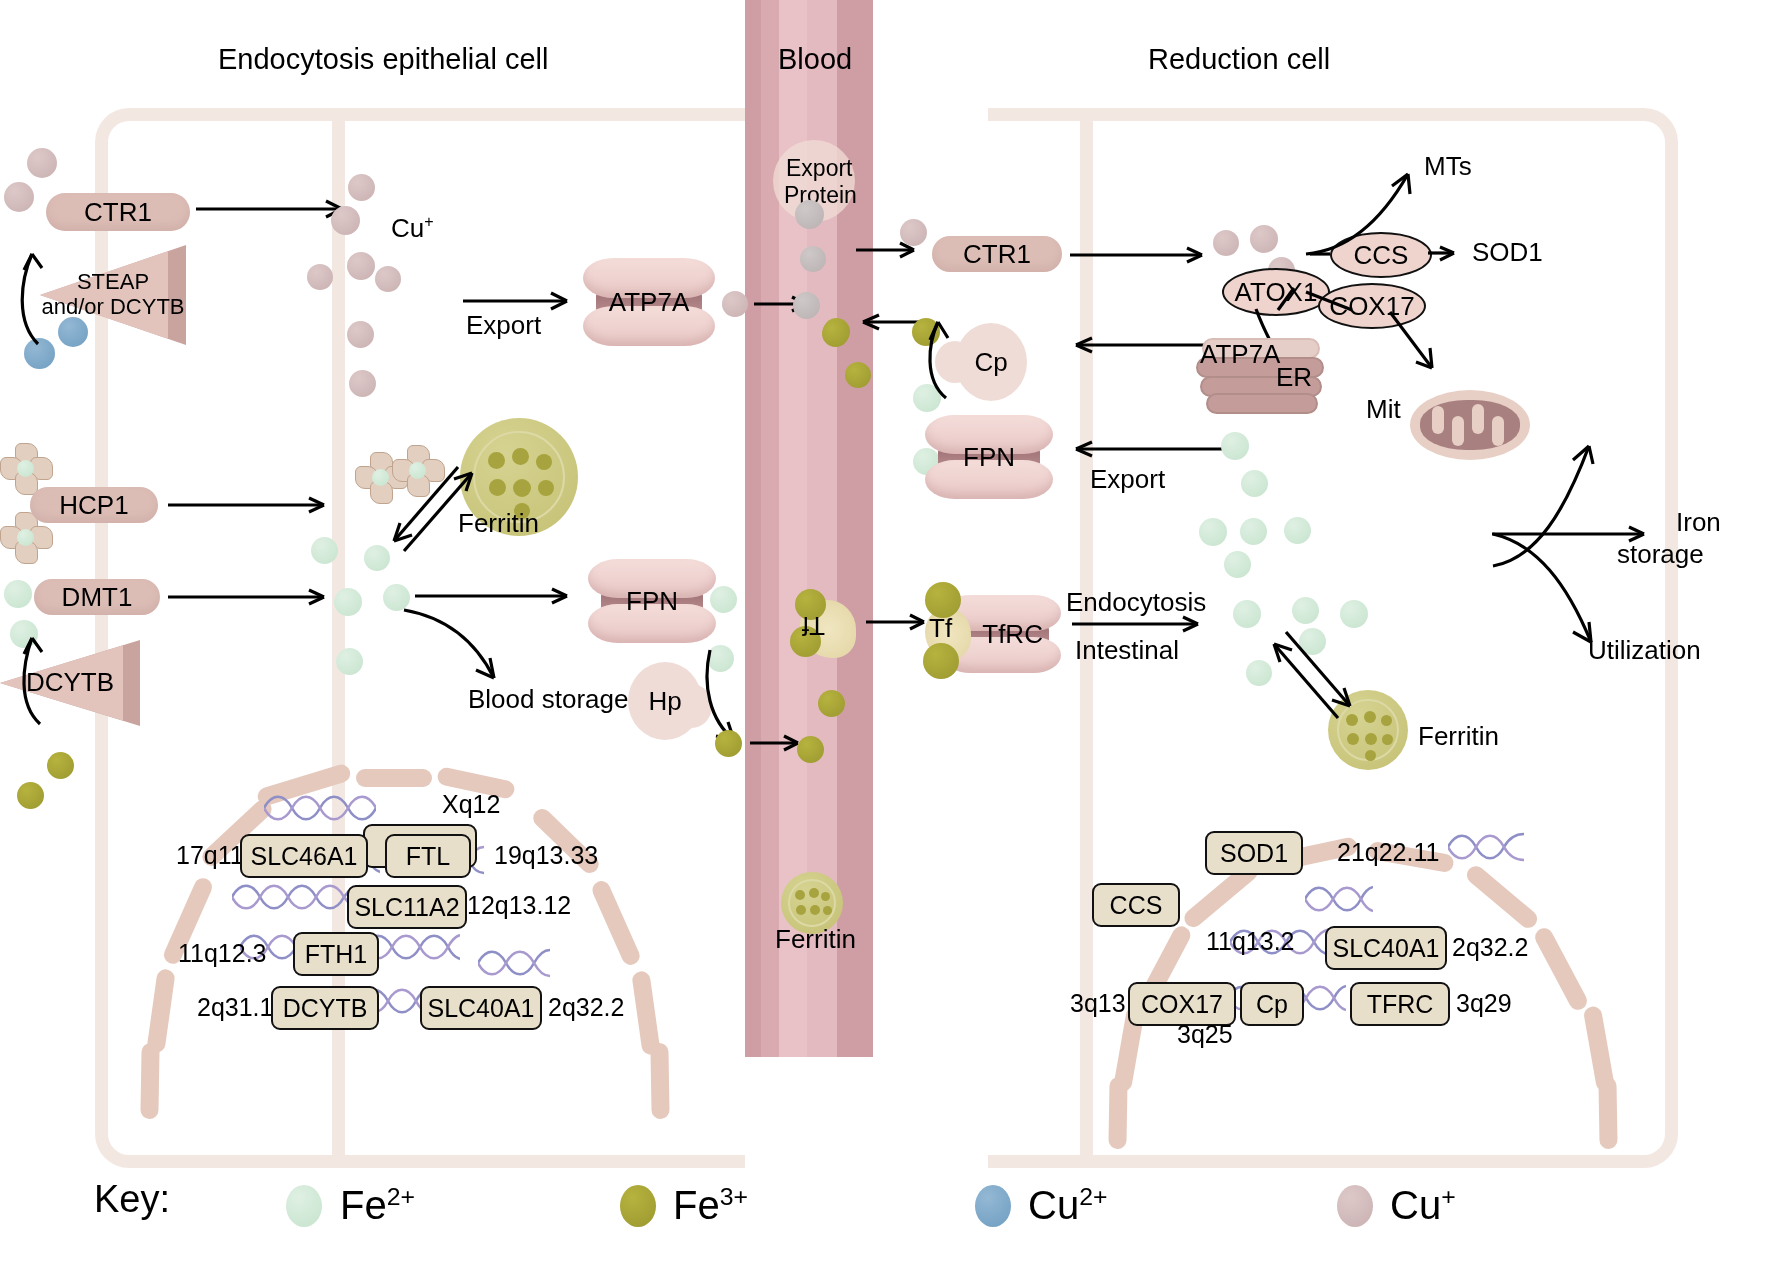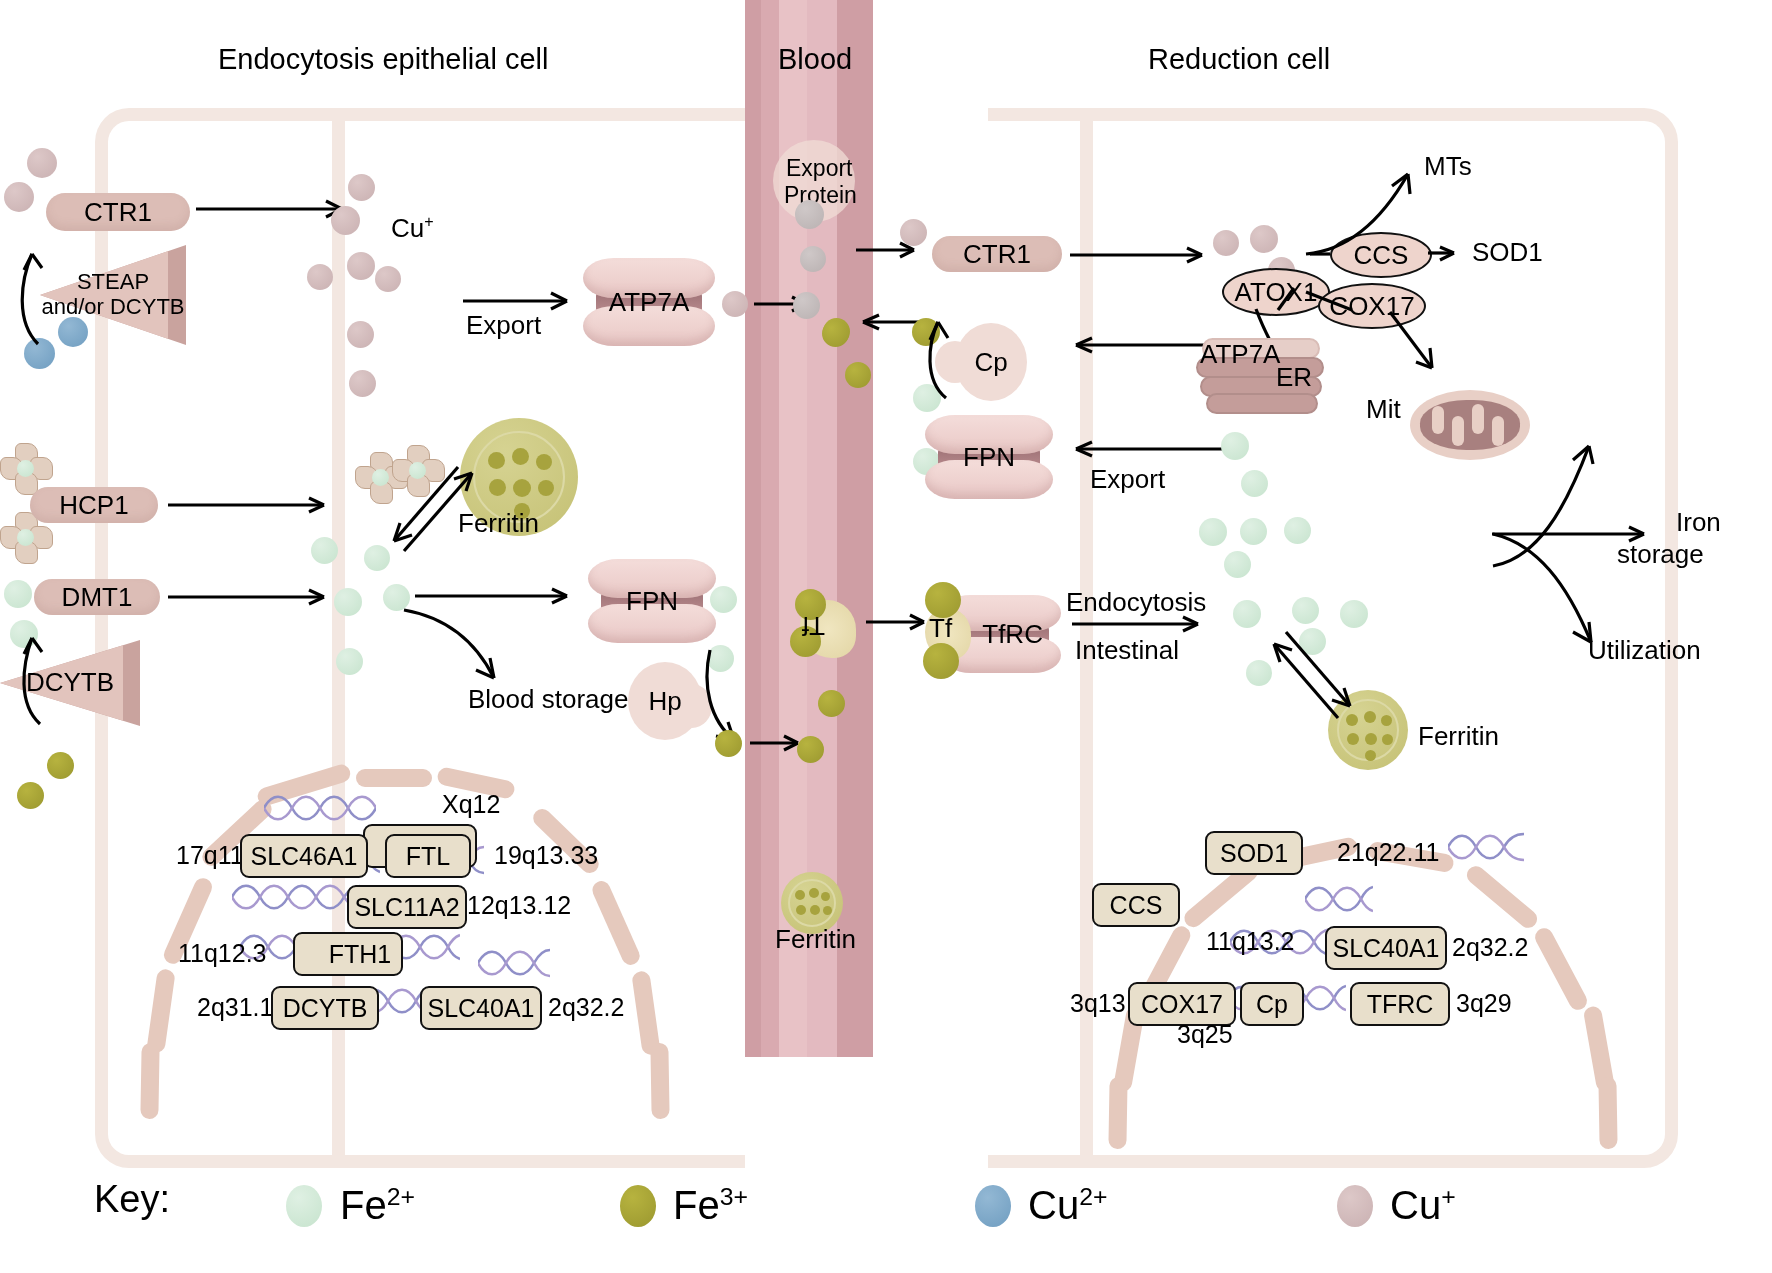--- a/index.html
+++ b/index.html
@@ -350,21 +350,21 @@
   <span>FTL</span>
 </div>
 <div class="txt gene" style="left:494px;top:841px;">19q13.33</div>
 
 <div class="gbox" style="left:347px;top:885px;width:116px;height:40px;">
   <span>SLC11A2</span>
 </div>
 <div class="txt gene" style="left:467px;top:891px;">12q13.12</div>
 
 <div class="txt gene" style="left:178px;top:939px;">11q12.3</div>
-<div class="gbox" style="left:293px;top:932px;width:82px;height:40px;padding-left:24px;">
+<div class="gbox" style="left:293px;top:932px;width:82px;height:40px;">
   <span>FTH1</span>
 </div>
 
 <div class="txt gene" style="left:197px;top:993px;">2q31.1</div>
 <div class="gbox" style="left:271px;top:986px;width:104px;height:40px;">
   <span>DCYTB</span>
 </div>
 <div class="gbox" style="left:420px;top:986px;width:118px;height:40px;">
   <span>SLC40A1</span>
 </div>

